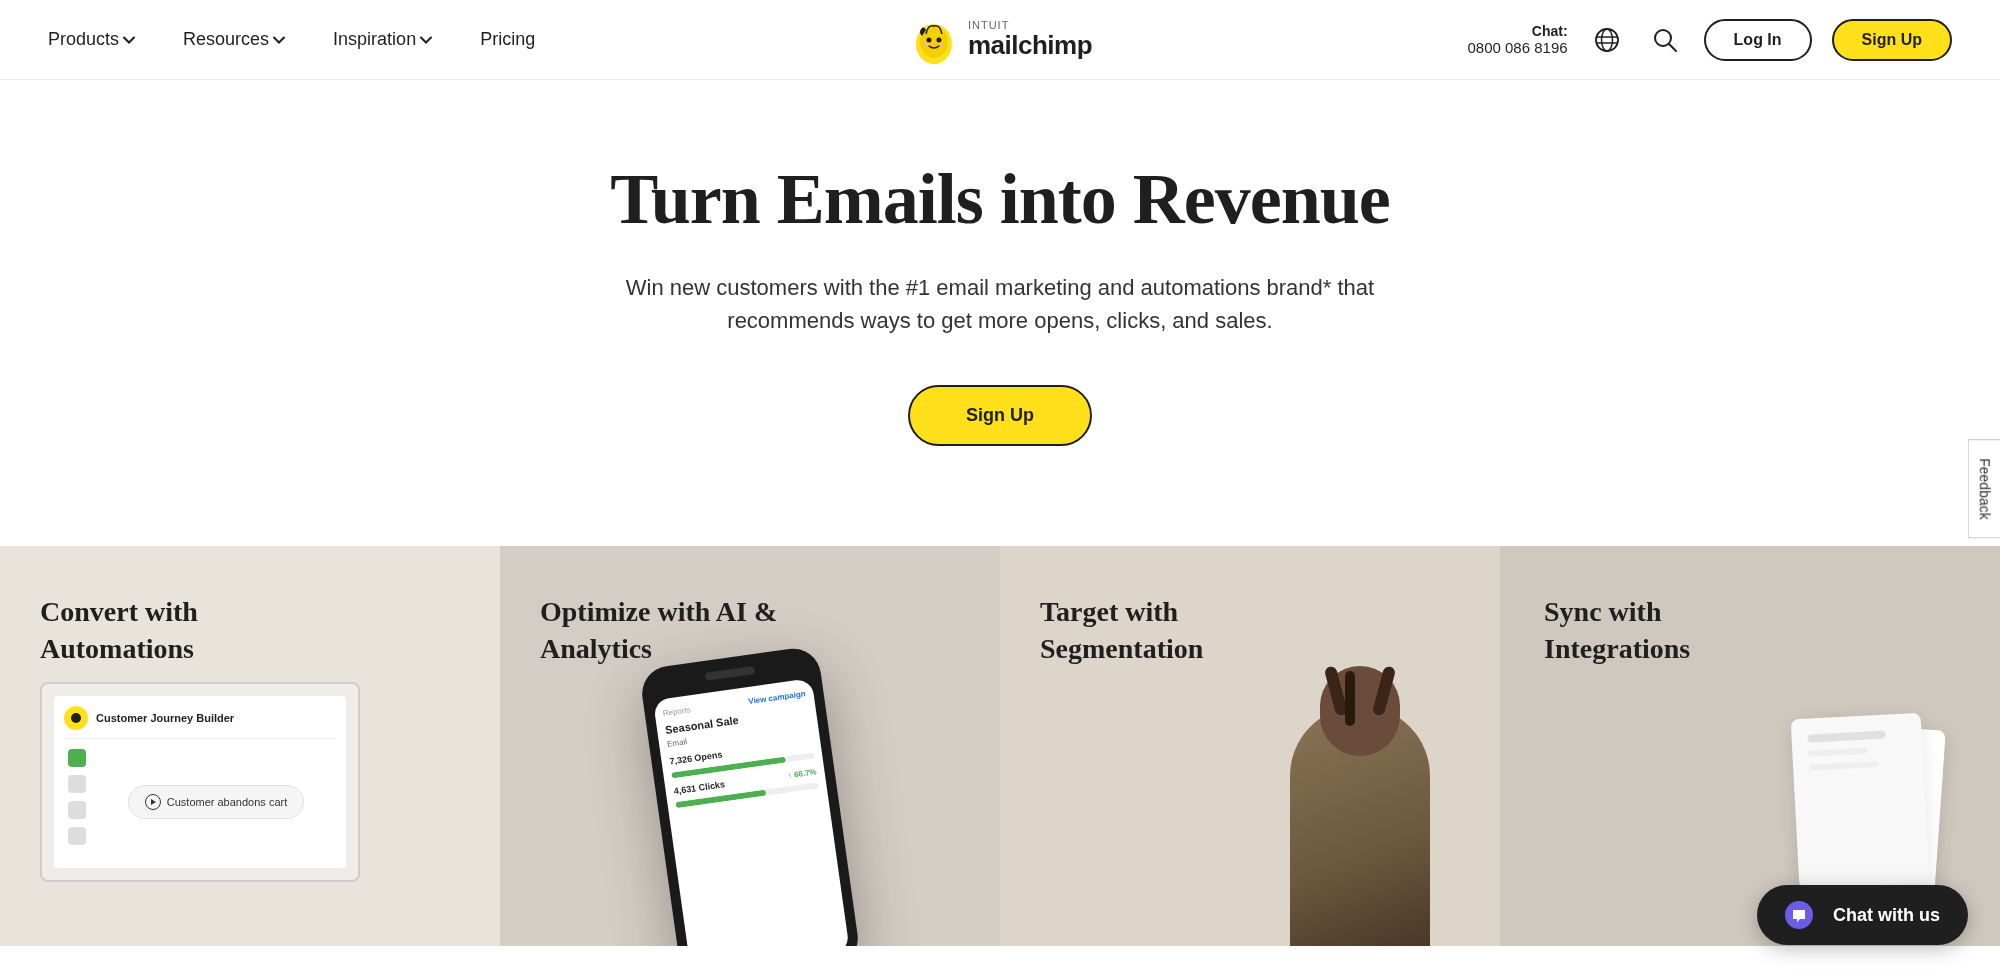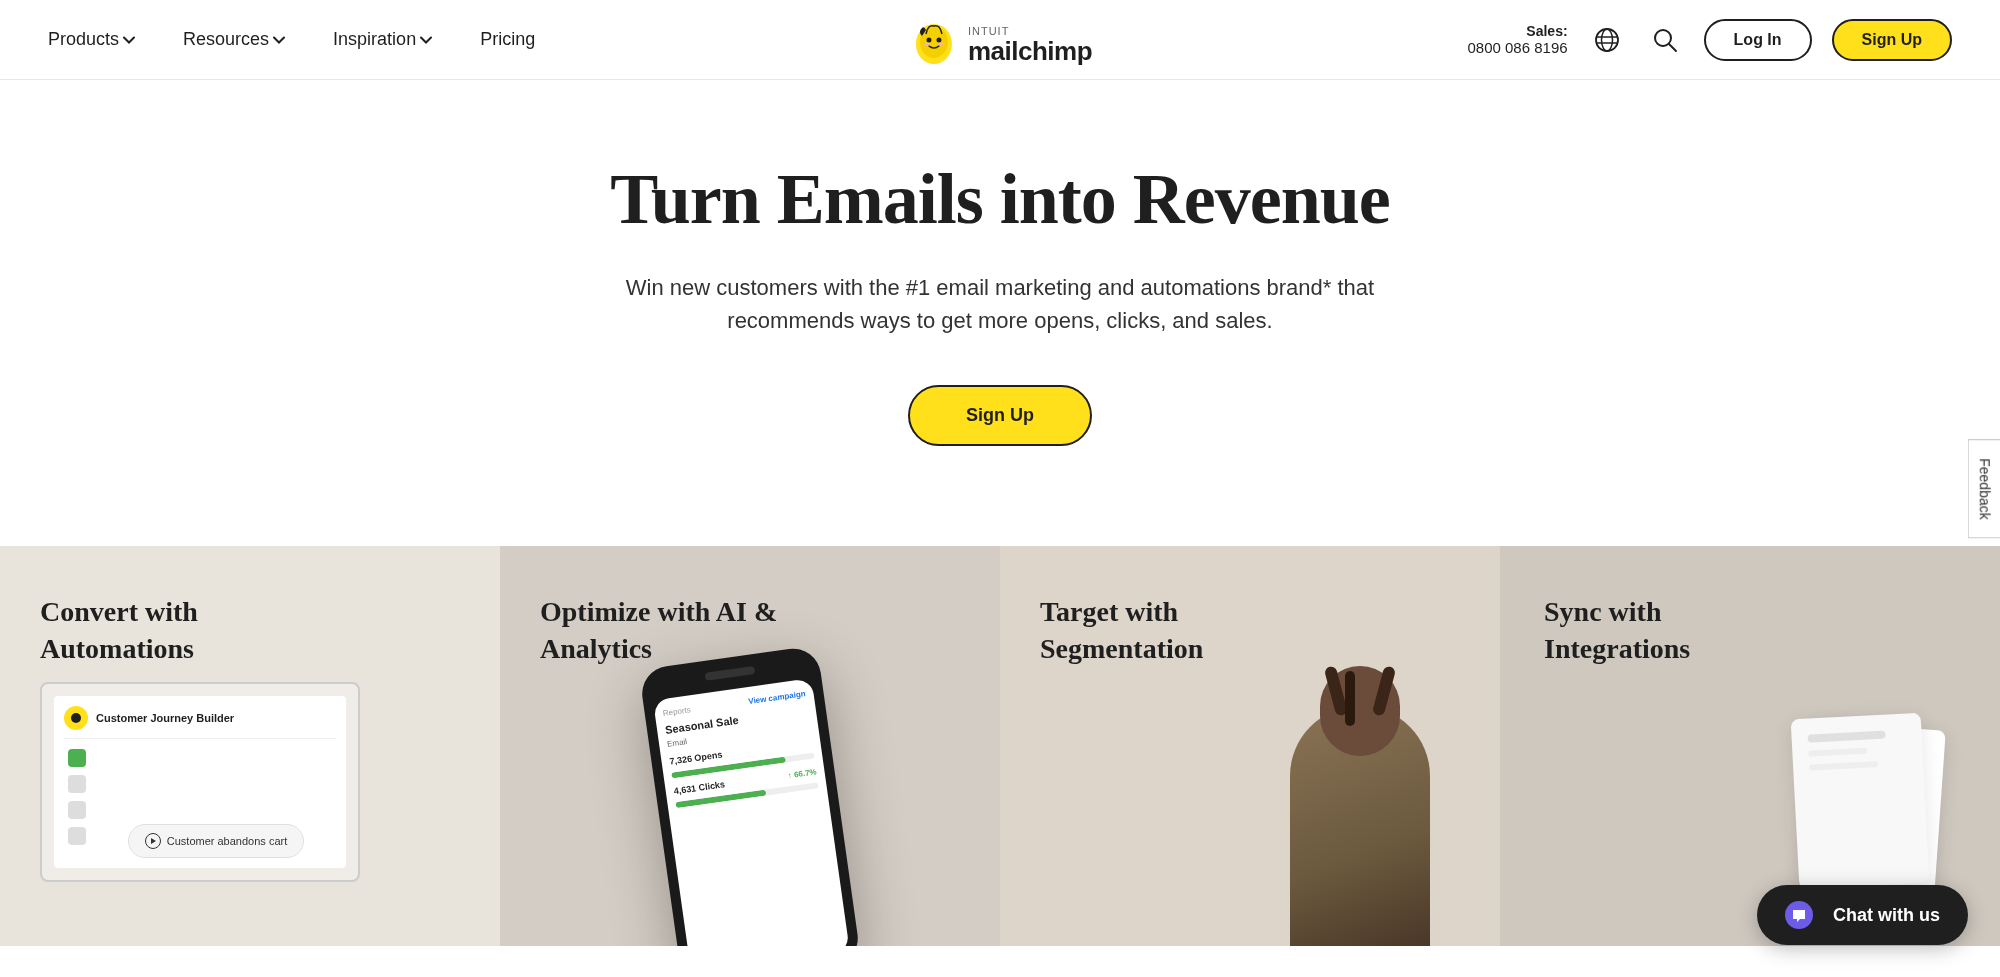--- a/index.html
+++ b/index.html
@@ -40,21 +40,21 @@
       display: flex;
       align-items: center;
       gap: 4px;
     }
 
     .nav-center {
       position: absolute;
       left: 50%;
       transform: translateX(-50%);
       display: flex;
-      align-items: flex-end;
+      align-items: center;
       gap: 8px;
     }
 
     .logo-text {
       font-size: 26px;
       font-weight: 700;
       color: #1f1f1f;
       letter-spacing: -0.5px;
     }
 
@@ -290,21 +290,21 @@
       background: #ddd;
     }
 
     .sidebar-dot.active {
       background: #4caf50;
     }
 
     .laptop-content {
       flex: 1;
       display: flex;
-      align-items: flex-end;
+      align-items: center;
       justify-content: center;
     }
 
     .abandon-badge {
       background: #f5f5f5;
       border: 1px solid #e0e0e0;
       border-radius: 20px;
       padding: 8px 16px;
       font-size: 12px;
       color: #333;
@@ -489,21 +489,21 @@
       <path d="M14 22 Q10 18 14 14 Q16 12 18 16" fill="#1f1f1f"></path>
     </svg>
     <div class="logo-brand">
       <span class="logo-intuit">INTUIT</span>
       <span class="logo-text">mailchimp</span>
     </div>
   </div>
 
   <div class="nav-right">
     <div class="sales-info">
-      <div class="sales-label">Sales:</div>
+      <div class="sales-label">Chat:</div>
       <div class="sales-number">0800 086 8196</div>
     </div>
     <button class="nav-icon-btn">
       <svg width="26" height="26" viewBox="0 0 26 26" fill="none">
         <circle cx="13" cy="13" r="11" stroke="#1f1f1f" stroke-width="1.8"></circle>
         <ellipse cx="13" cy="13" rx="5.5" ry="11" stroke="#1f1f1f" stroke-width="1.5"></ellipse>
         <line x1="2" y1="10" x2="24" y2="10" stroke="#1f1f1f" stroke-width="1.5"></line>
         <line x1="2" y1="16" x2="24" y2="16" stroke="#1f1f1f" stroke-width="1.5"></line>
       </svg>
     </button>

